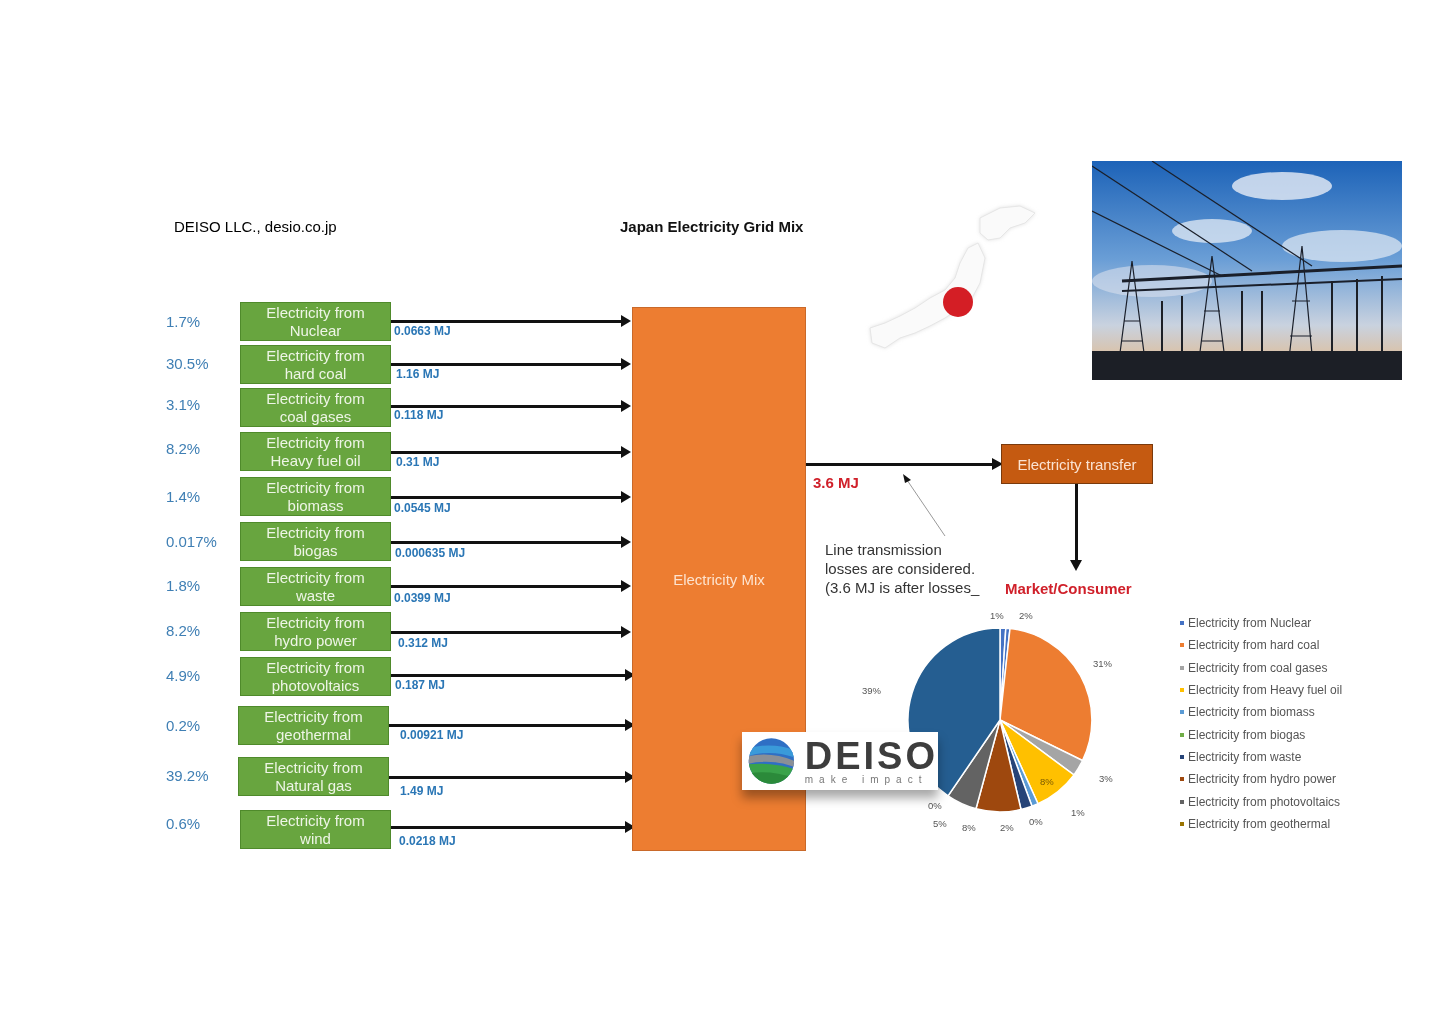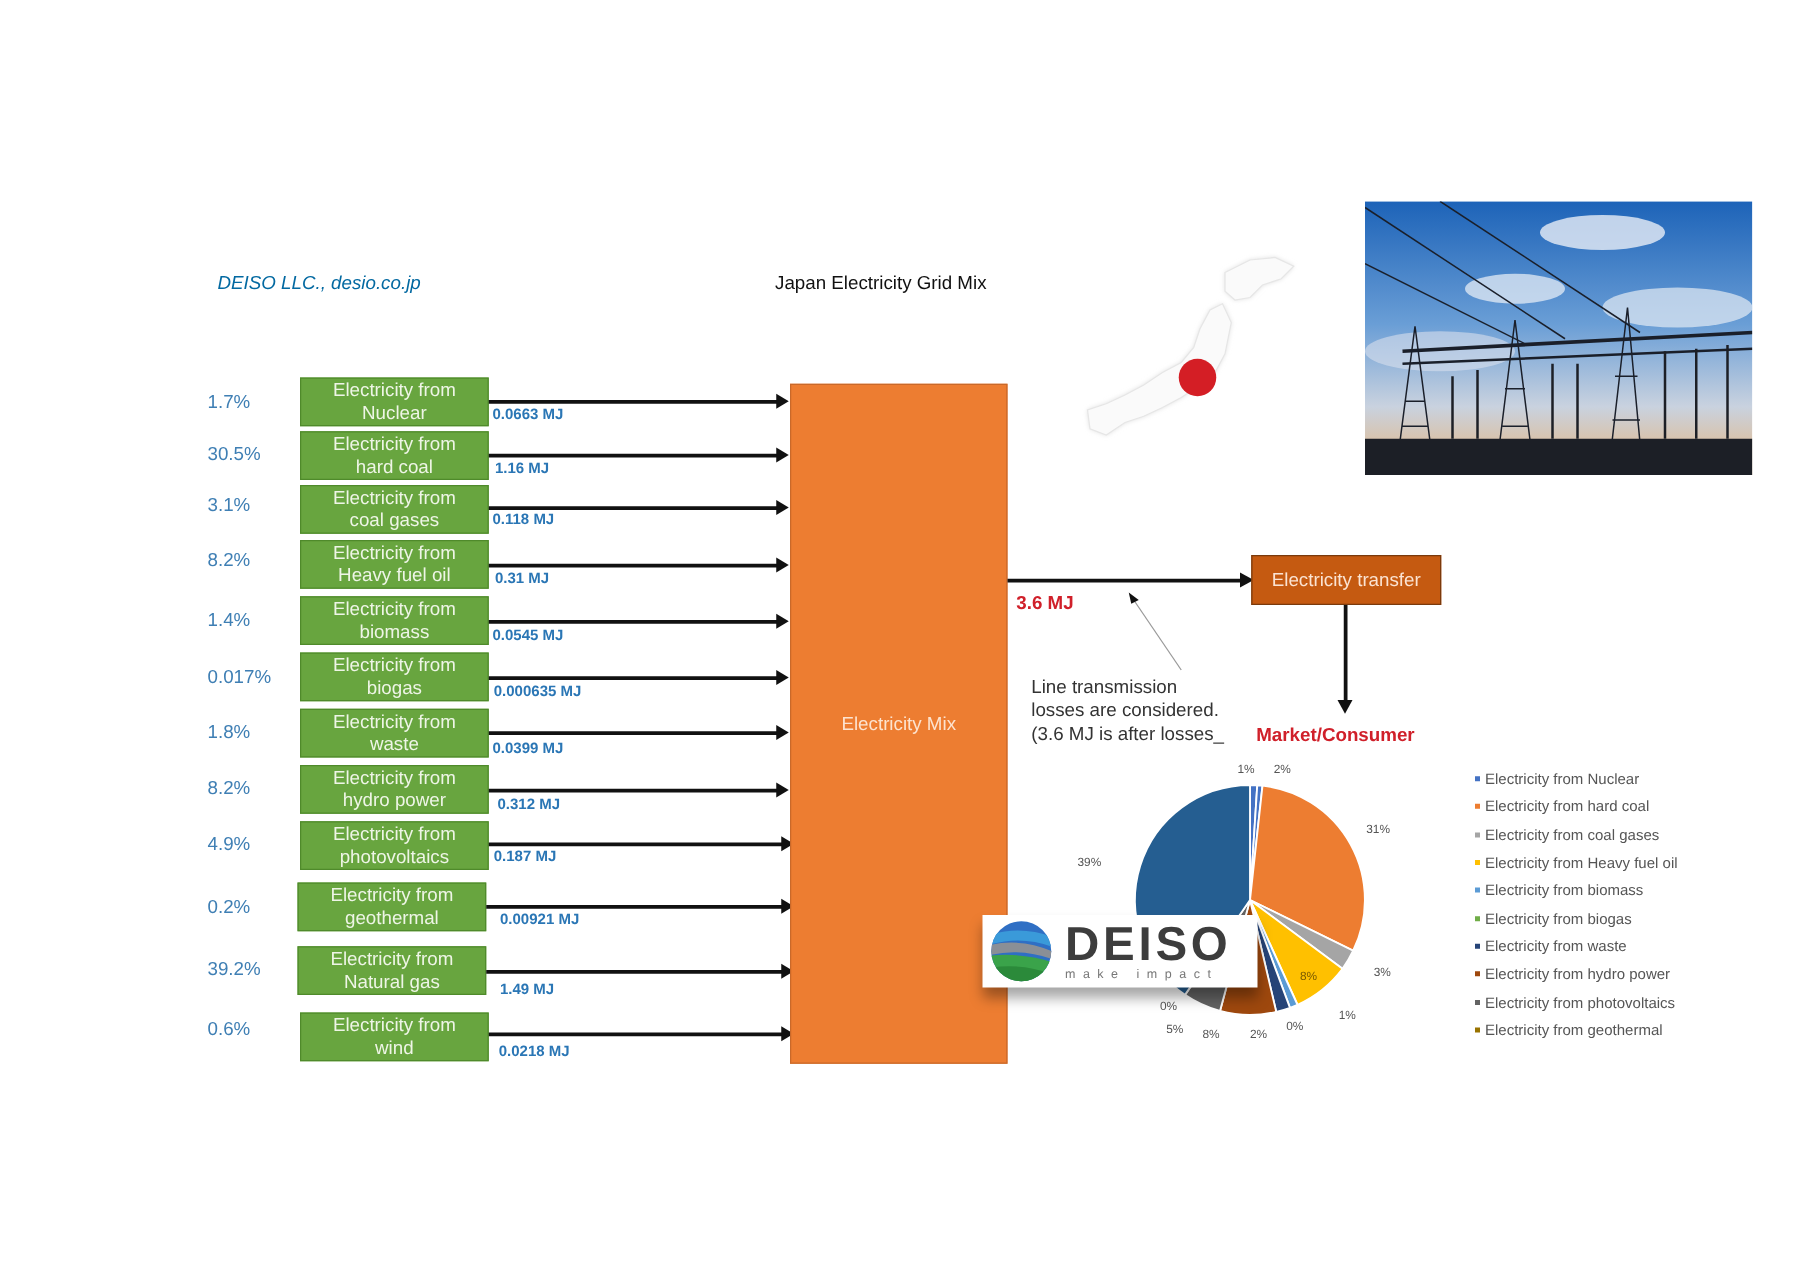--- a/index.html
+++ b/index.html
@@ -1,38 +1,38 @@
 <!DOCTYPE html>
 <html><head>
 <meta charset="utf-8">
 <style>
   html,body{margin:0;padding:0;background:#ffffff;}
   body{width:1448px;height:1024px;position:relative;overflow:hidden;font-family:"Liberation Sans",sans-serif;}
   .abs{position:absolute;}
-  .credit{left:174px;top:218px;font-size:15px;color:#0369a1;font-style:italic;}
-  .title{left:620px;top:218px;font-size:15px;font-weight:normal;color:#111;text-align:right;}
+  .credit{left:174px;top:218px;font-size:15px;color:#000000;}
+  .title{left:620px;top:218px;font-size:15px;font-weight:bold;color:#111;text-align:right;}
   .pct{position:absolute;left:166px;font-size:15px;color:#3f7fb4;}
   .src{position:absolute;left:240px;width:151px;height:39px;background:#68a53f;border:1px solid #4f8a2b;color:#eef5e6;font-size:15px;line-height:18px;text-align:center;box-sizing:border-box;padding-top:1px;}
   .arrow{position:absolute;left:391px;width:232px;height:3px;background:#111;}
   .arrow::after{content:"";position:absolute;right:-8px;top:-5px;border-left:10px solid #111;border-top:6.5px solid transparent;border-bottom:6.5px solid transparent;}
   .mj{position:absolute;font-size:12px;font-weight:bold;color:#2a76b5;}
   .mix{left:632px;top:307px;width:174px;height:544px;background:#ed7d31;border:1px solid #c9692a;box-sizing:border-box;display:flex;align-items:center;justify-content:center;color:#fde3cf;font-size:15px;}
   .out-arrow{left:806px;top:463px;width:188px;height:3px;background:#111;}
   .out-arrow::after{content:"";position:absolute;right:-9px;top:-5px;border-left:11px solid #111;border-top:6.5px solid transparent;border-bottom:6.5px solid transparent;}
   .total{left:813px;top:474px;font-size:15px;font-weight:bold;color:#d0202a;}
   .transfer{left:1001px;top:444px;width:152px;height:40px;background:#c55a11;border:1px solid #7a3a0c;box-sizing:border-box;color:#fbe3d2;font-size:15px;display:flex;align-items:center;justify-content:center;}
   .down-arrow{left:1075px;top:484px;width:3px;height:78px;background:#111;}
   .down-arrow::after{content:"";position:absolute;left:-5px;bottom:-9px;border-top:11px solid #111;border-left:6.5px solid transparent;border-right:6.5px solid transparent;}
   .note{left:825px;top:540px;font-size:15px;line-height:19px;color:#333;width:180px;}
   .market{left:1005px;top:580px;font-size:15px;font-weight:bold;color:#d0202a;}
   .legend{left:1180px;top:612px;font-size:12px;color:#555;}
   .legend-item{height:22.3px;display:flex;align-items:center;gap:4px;}
   .legend-swatch{width:4px;height:4px;display:inline-block;}
   .photo{left:1092px;top:161px;width:310px;height:219px;overflow:hidden;}
-  .logo{left:742px;top:732px;width:220px;height:58px;background:#fff;box-shadow:0 8px 10px rgba(0,0,0,0.35);display:flex;align-items:center;margin-left:44px;}
+  .logo{left:742px;top:732px;width:196px;height:58px;background:#fff;box-shadow:0 8px 10px rgba(0,0,0,0.35);display:flex;align-items:center;}
   .logo-word{font-size:38px;font-weight:bold;color:#3d3d3d;letter-spacing:3px;line-height:36px;}
   .logo-tag{font-size:10px;letter-spacing:6px;color:#777;}
   .piel{position:absolute;font-size:9.5px;color:#555;}
 </style>
 </head>
 <body>
 
 <div class="abs credit">DEISO LLC., desio.co.jp</div>
 <div class="abs title">Japan Electricity Grid Mix</div>
 

